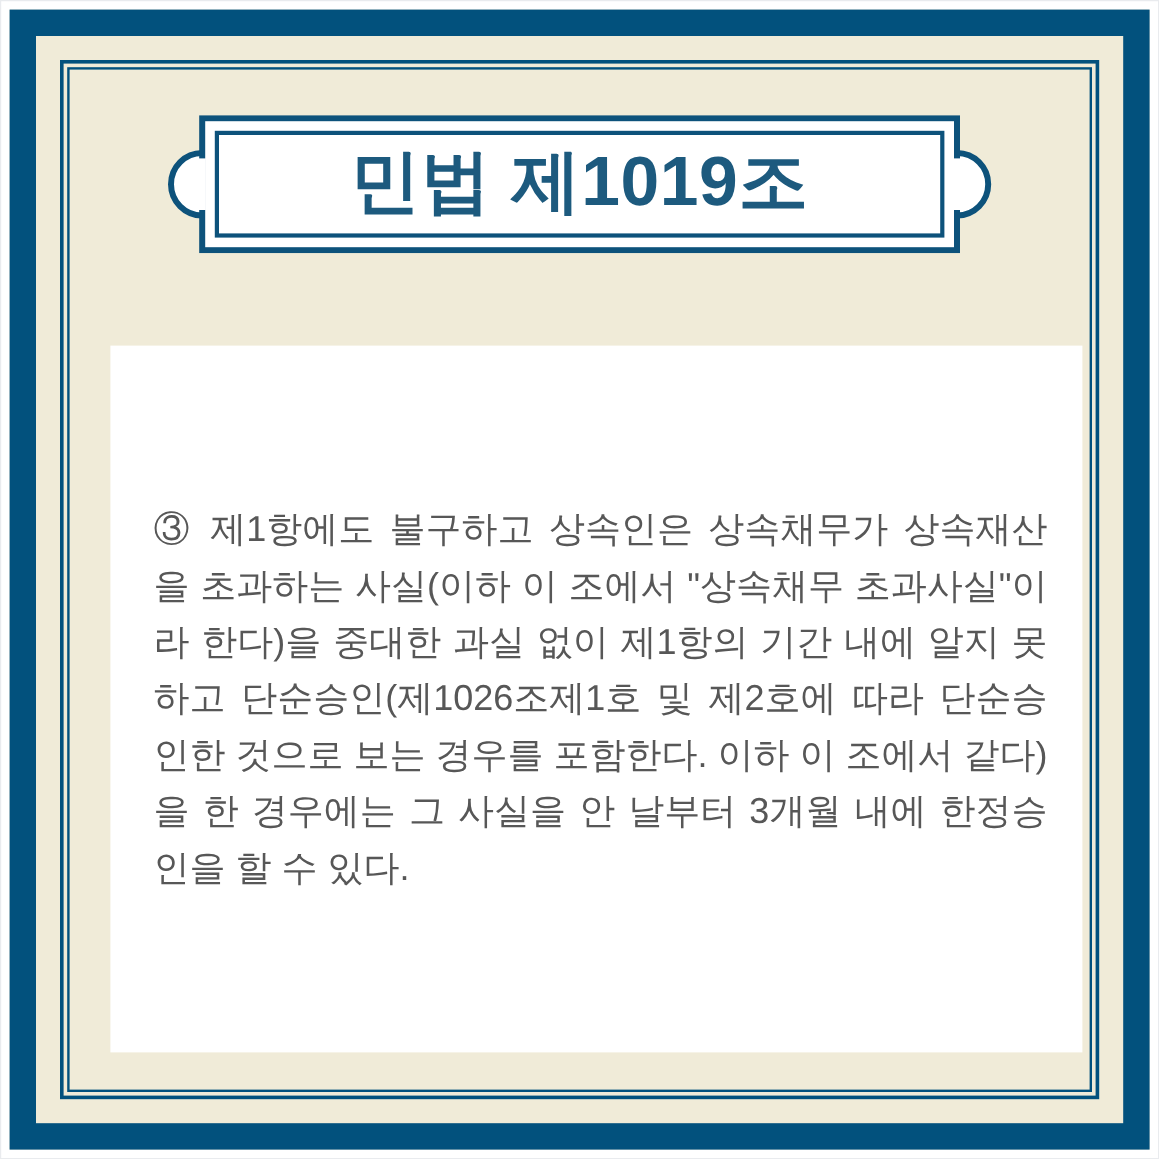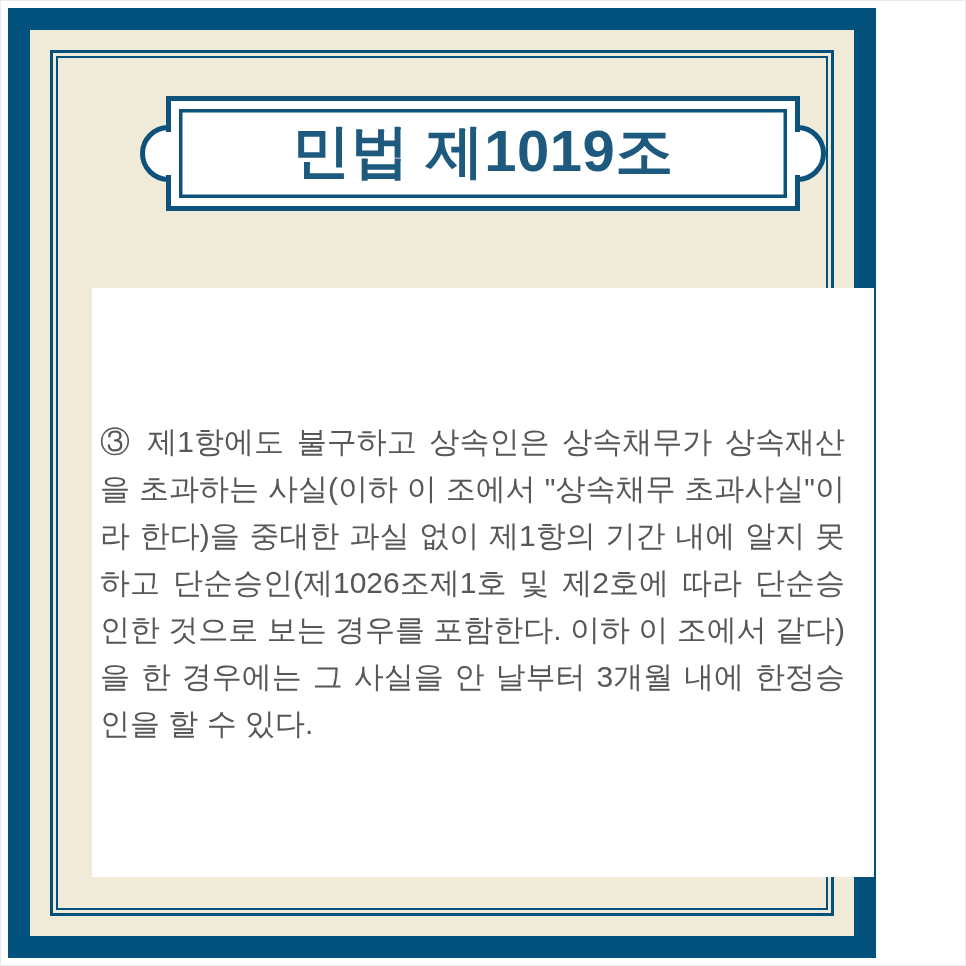--- a/index.html
+++ b/index.html
@@ -7,21 +7,21 @@
     width: 966px; height: 966px;
     background: #ffffff;
     position: relative;
     overflow: hidden;
     font-family: "Liberation Sans", sans-serif;
     box-shadow: inset 0 0 0 1px #e9ebee;
   }
   .frame {
     position: absolute;
     left: 8px; top: 8px;
-    width: 868px; height: 950px;
+    width: 950px; height: 950px;
     box-sizing: border-box;
     border: 22px solid #02517d;
     background: #f0ebd8;
   }
   .deco-outer {
     position: absolute; inset: 20px;
     border: 3px solid #02517d;
   }
   .deco-inner {
     position: absolute; inset: 3px;
@@ -47,20 +47,21 @@
     color: #1d5a7e;
     padding-bottom: 3px;
   }
   .content-panel {
     position: absolute;
     left: 62px; top: 258px;
     width: 782px; height: 589px;
     background: #ffffff;
     display: flex;
     align-items: center;
+    padding-left: 28px;
   }
   .law-text {
     margin: 0;
     padding-left: 8px;
     width: 745px;
     font-size: 30px;
     line-height: 47px;
     font-weight: 300;
     color: #575757;
     text-align: justify;

